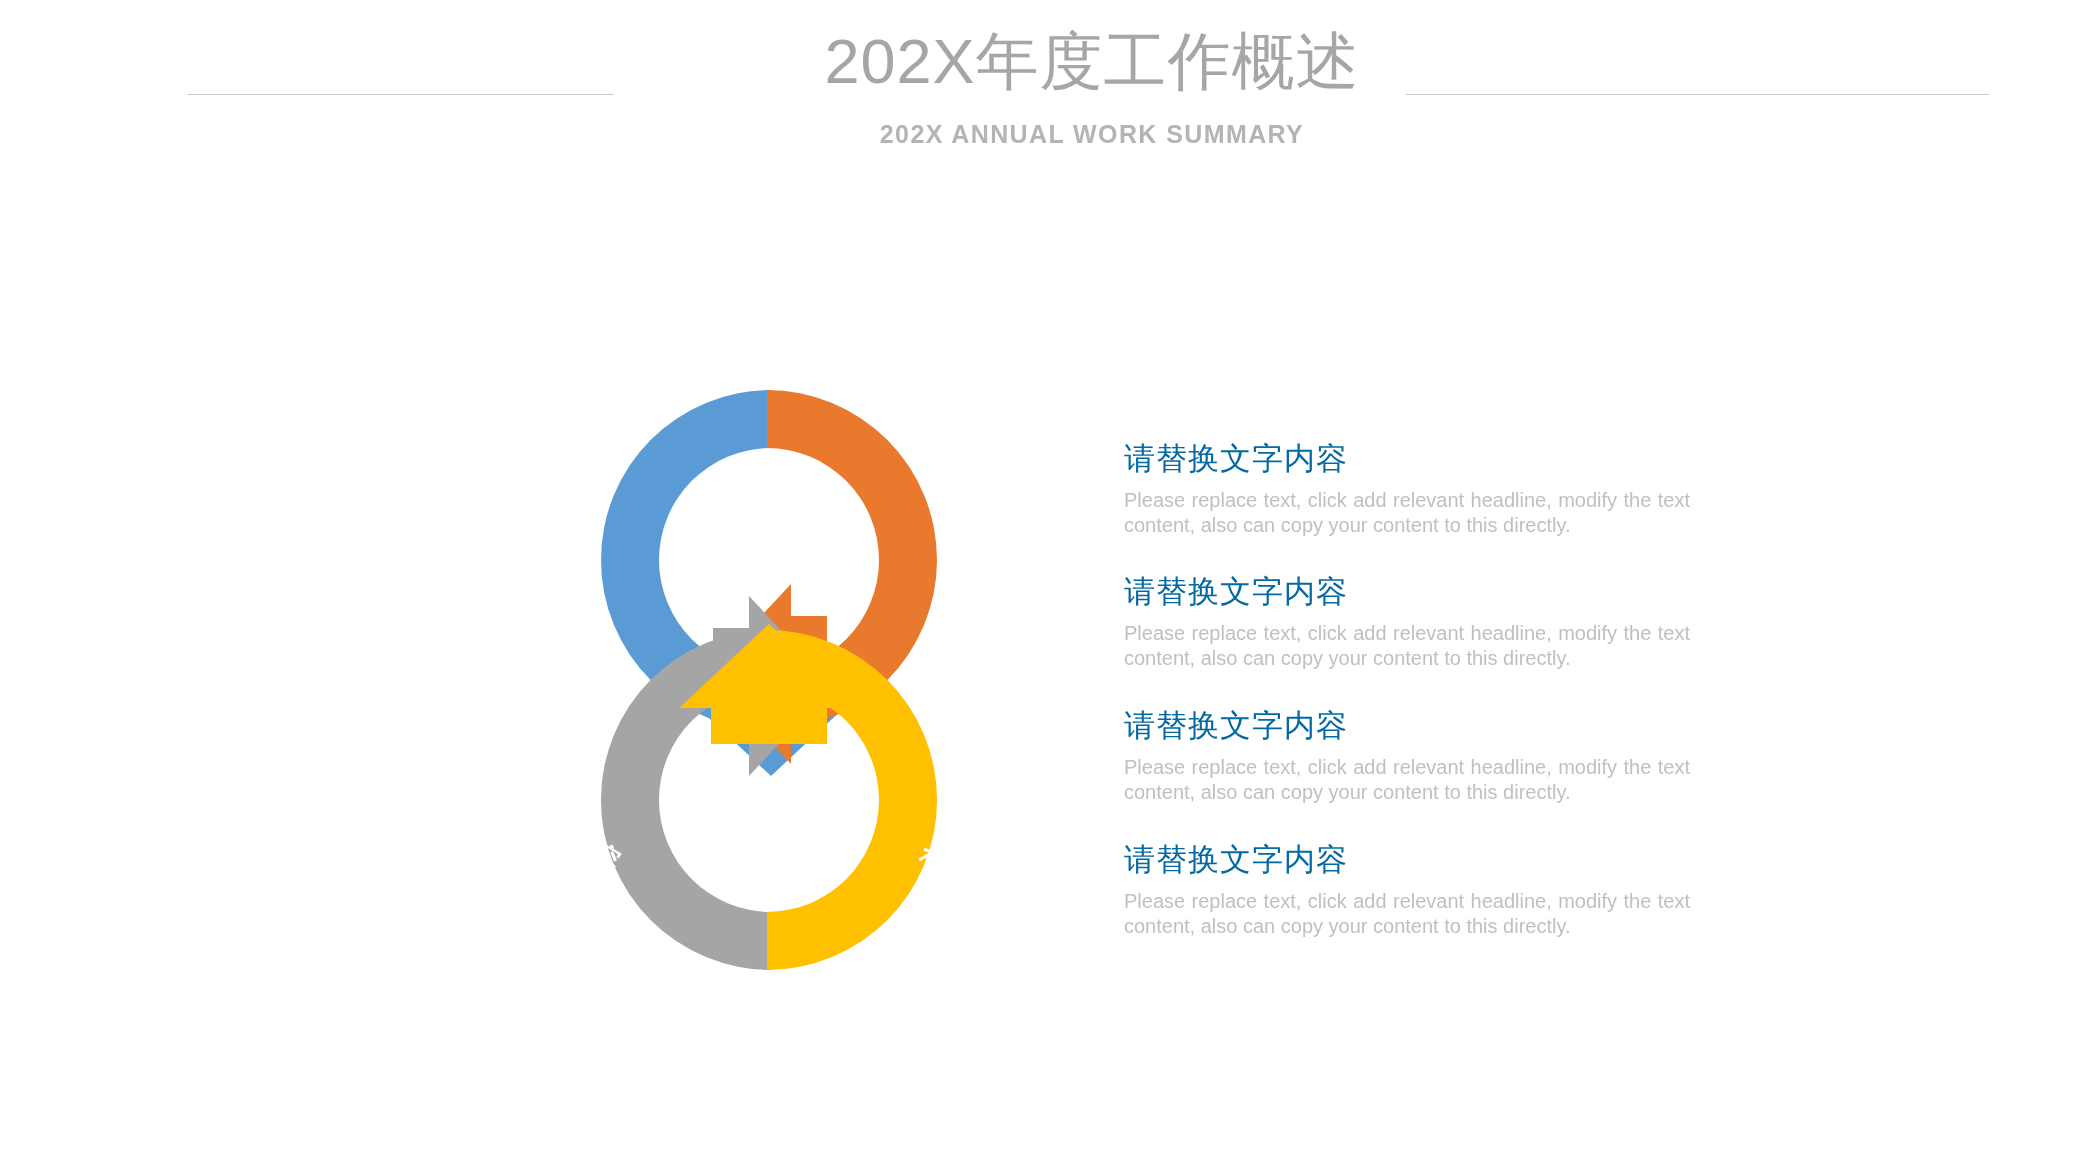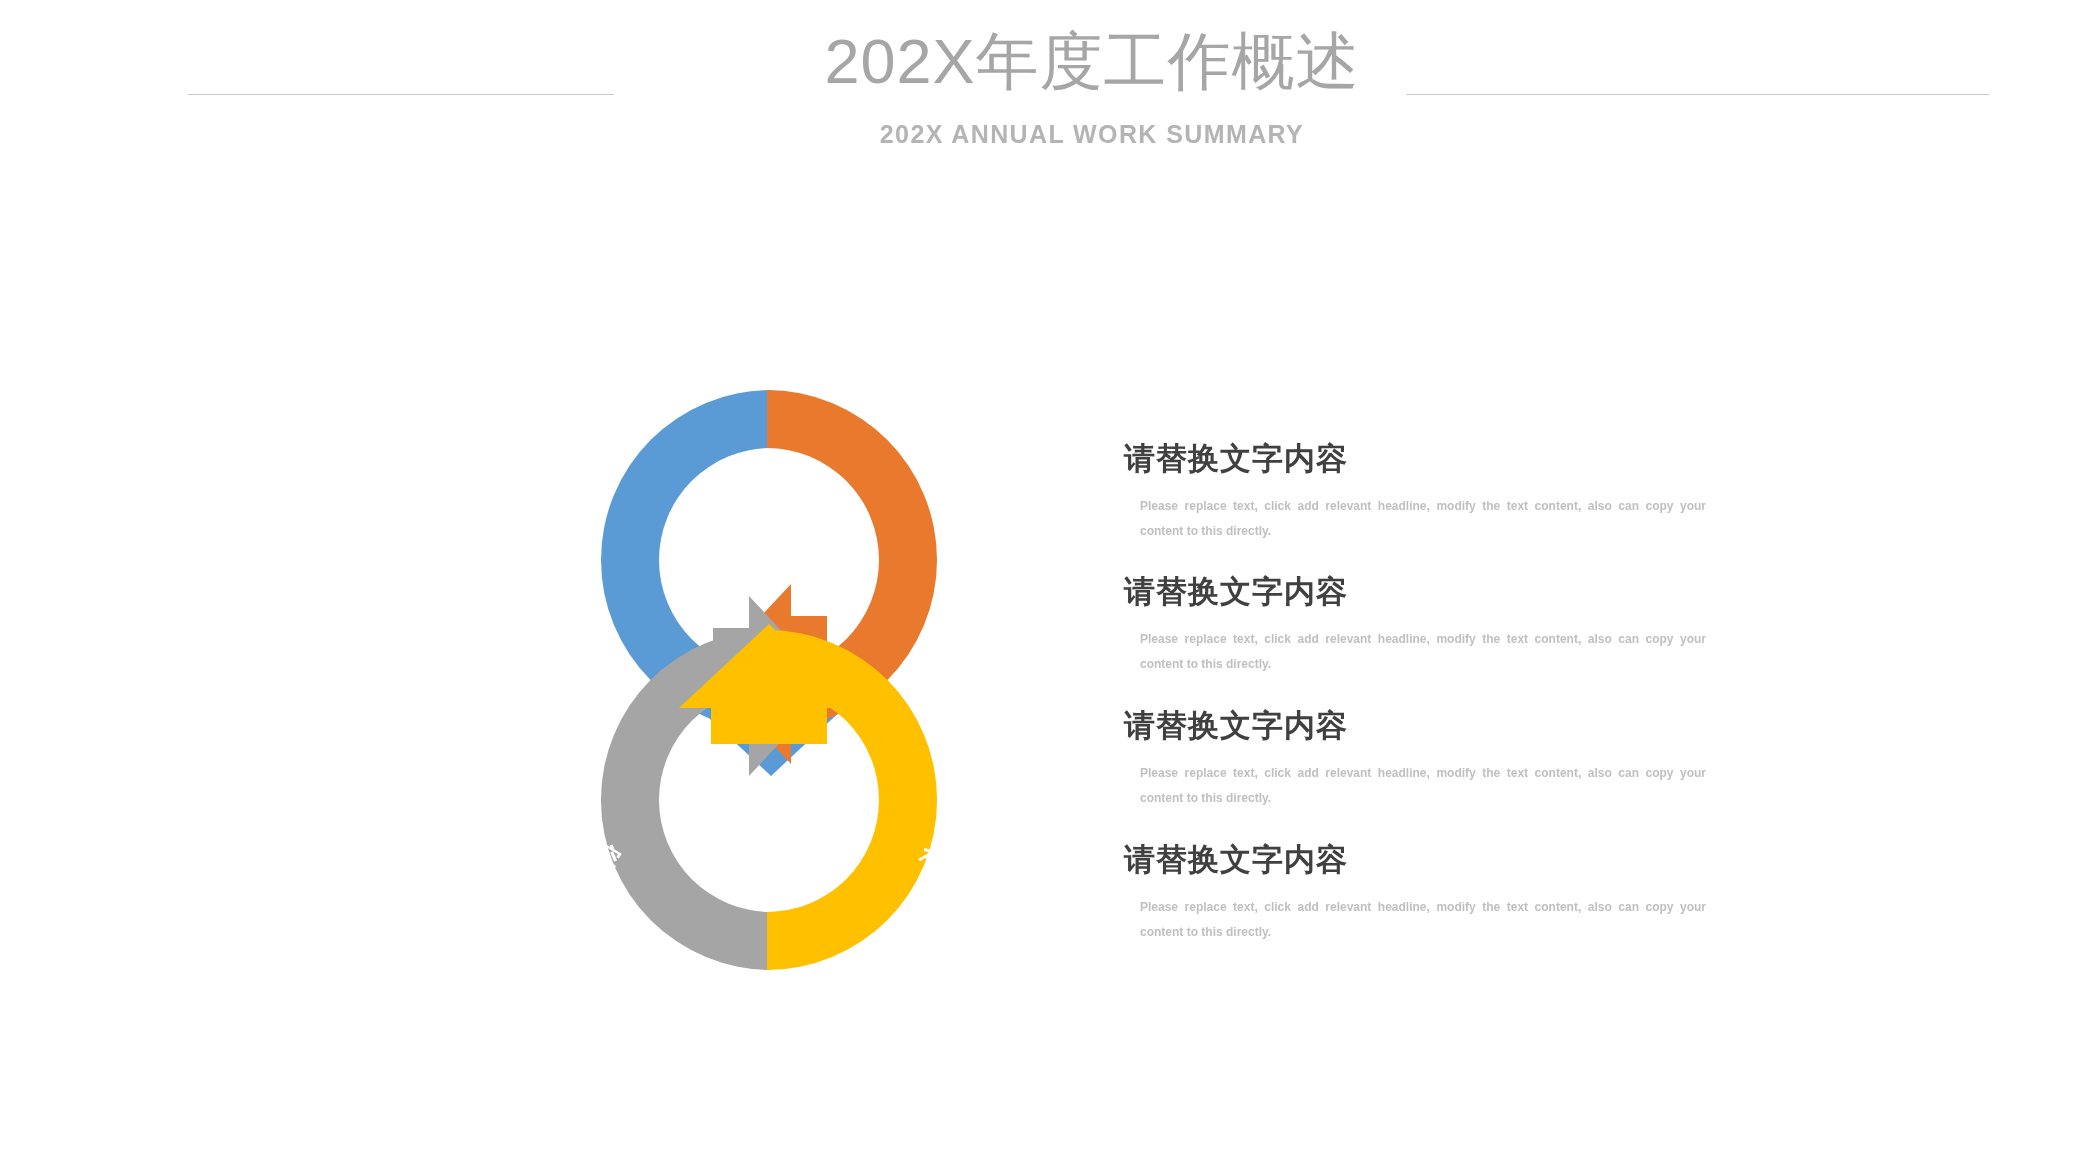--- a/index.html
+++ b/index.html
@@ -86,34 +86,34 @@
   }
   .text-item { position: absolute; left: 0; width: 580px; }
   .text-item.i0 { top: 0px; }
   .text-item.i1 { top: 133px; }
   .text-item.i2 { top: 267px; }
   .text-item.i3 { top: 401px; }
 
   .item-heading {
     font-size: 31px;
     line-height: 38px;
-    font-weight: 700;
-    color: #404040;
+    font-weight: 400;
+    color: #0369a1;
     letter-spacing: 1px;
     white-space: nowrap;
     margin: 0 0 10px 0;
   }
   .item-body {
-    font-size: 12px;
+    font-size: 20px;
     line-height: 25px;
-    font-weight: 700;
+    font-weight: 400;
     color: #c0c0c0;
     width: 566px;
     text-align: justify;
-    margin: 16px;
+    margin: 0;
   }
 </style>
 </head>
 <body>
 
 <div id="header">
   <div class="rule" id="rule-left"></div>
   <div class="rule" id="rule-right"></div>
   <div id="title-zh">202X年度工作概述</div>
   <div id="title-en">202X ANNUAL WORK SUMMARY</div>

